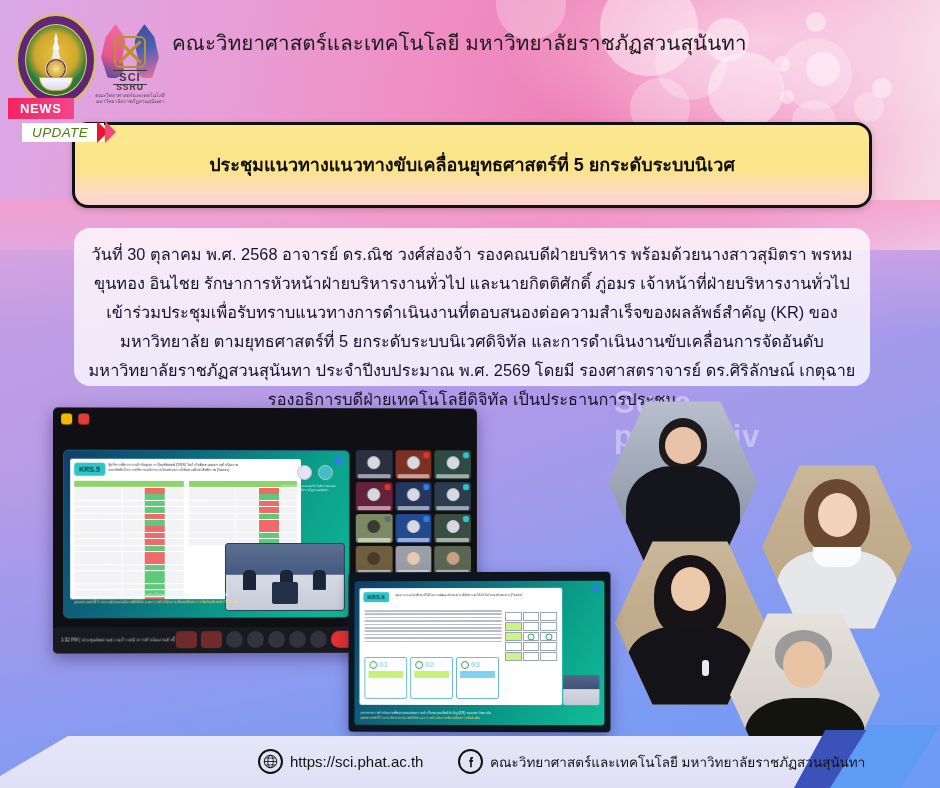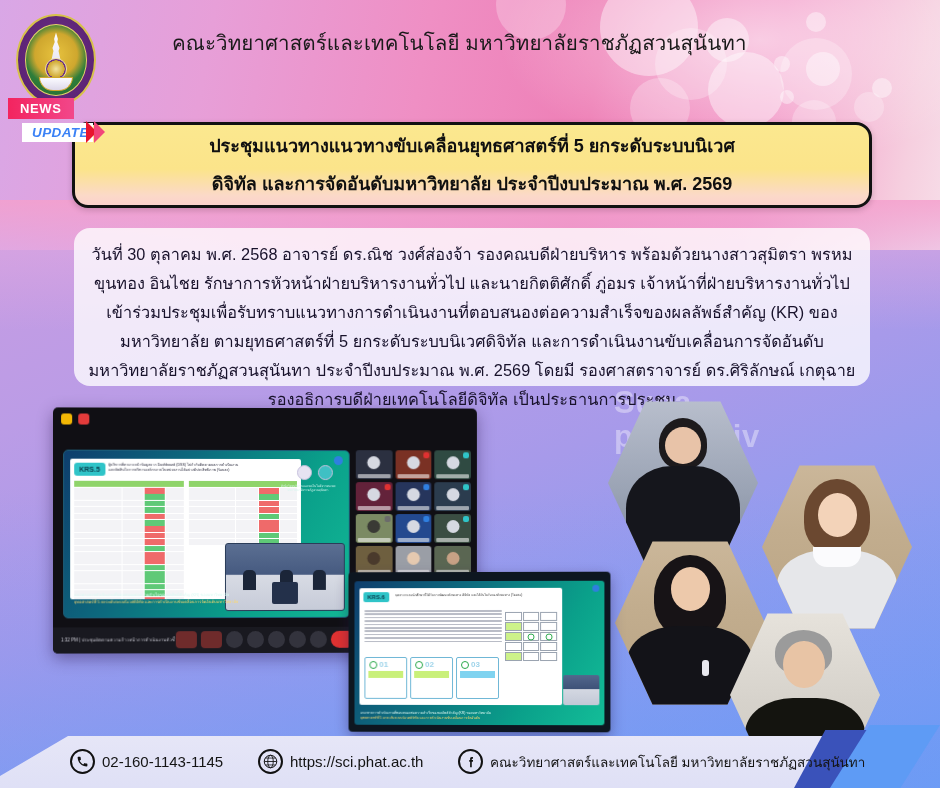--- a/index.html
+++ b/index.html
@@ -119,22 +119,22 @@
   
   .newsbadge { position: absolute; left: 8px; top: 98px; z-index: 9; }
   .news-tag {
     display: inline-block; padding: 3px 13px 3px 12px;
     background: linear-gradient(90deg, #f3245f 0%, #f2478a 100%);
     color: #fff; font-size: 13px; font-weight: 800; letter-spacing: 0.6px;
     font-family: "Liberation Sans", sans-serif;
   }
   .update-row { display: flex; align-items: center; margin-top: 2px; margin-left: 14px; }
   .update-tag {
-    display: inline-block; padding: 2px 4px 2px 10px;
-    background: #fff; color: #3b82f6; font-size: 13.5px; font-weight: 700;
+    display: inline-block; padding: 2px 16px 2px 10px;
+    background: #fff; color: #4d7c0f; font-size: 13.5px; font-weight: 400;
     font-style: italic; letter-spacing: 0.4px;
   }
   .chevs { display: flex; margin-left: -4px; }
   .chev {
     width: 0; height: 0; border-top: 11px solid transparent; border-bottom: 11px solid transparent;
     border-left: 11px solid #e8152e; margin-left: -3px;
   }
   .chev.c2 { border-left-color: #f2457a; }
 
   
@@ -357,38 +357,45 @@
   <div class="hdr">
 
     <div class="seal">
       <div class="ring"></div>
       <div class="inner"></div>
       <div class="pagoda"></div>
       <div class="disc"></div>
       <div class="tray"></div>
     </div>
 
+    <div class="scilogo">
+      <div class="flameL"></div>
+      <div class="flameR"></div>
+      <div class="atom"></div>
+      <div class="sci">SCI</div>
+      <div class="ssru">SSRU</div>
+      <div class="subth">คณะวิทยาศาสตร์และเทคโนโลยี มหาวิทยาลัยราชภัฏสวนสุนันทา</div>
+    </div>
 
     <div class="hdr-title-th">คณะวิทยาศาสตร์และเทคโนโลยี มหาวิทยาลัยราชภัฏสวนสุนันทา</div>
   </div>
 
   <div class="newsbadge">
     <div class="news-tag">NEWS</div>
     <div class="update-row">
       <div class="update-tag">UPDATE</div>
       <div class="chevs">
         <div class="chev c1"></div>
         <div class="chev c2"></div>
       </div>
     </div>
   </div>
 
   <div class="banner">
     <div class="banner-l1">ประชุมแนวทางแนวทางขับเคลื่อนยุทธศาสตร์ที่ 5 ยกระดับระบบนิเวศ</div>
-    <div class="banner-l2">ดิจิทัล และการจัดอันดับมหาวิทยาลัย ประจำปีงบประมาณ พ.ศ. 2569</div>
   </div>
 
   <div class="bodypanel">
     <p>วันที่ 30 ตุลาคม พ.ศ. 2568 อาจารย์ ดร.ณิช วงศ์ส่องจ้า รองคณบดีฝ่ายบริหาร พร้อมด้วยนางสาวสุมิตรา พรหมขุนทอง อินไชย รักษาการหัวหน้าฝ่ายบริหารงานทั่วไป และนายกิตติศักดิ์ ภู่อมร เจ้าหน้าที่ฝ่ายบริหารงานทั่วไป เข้าร่วมประชุมเพื่อรับทราบแนวทางการดำเนินงานที่ตอบสนองต่อความสำเร็จของผลลัพธ์สำคัญ (KR) ของมหาวิทยาลัย ตามยุทธศาสตร์ที่ 5 ยกระดับระบบนิเวศดิจิทัล และการดำเนินงานขับเคลื่อนการจัดอันดับมหาวิทยาลัยราชภัฏสวนสุนันทา ประจำปีงบประมาณ พ.ศ. 2569 โดยมี รองศาสตราจารย์ ดร.ศิริลักษณ์ เกตุฉาย รองอธิการบดีฝ่ายเทคโนโลยีดิจิทัล เป็นประธานการประชุม</p>
   </div>
 
   <div class="wm">
     <div>Suna</div>
     <div>phat Univ</div>
   </div>
@@ -789,28 +796,20 @@
         <div class="l2">ยุทธศาสตร์ที่ 5 ยกระดับระบบนิเวศดิจิทัล และการดำเนินงานขับเคลื่อนการจัดอันดับ</div>
       </div>
     </div>
   </div>
 
   <div class="footer-band">
     <div class="fb-white"></div>
     <div class="fb-blue-dark"></div>
     <div class="fb-blue-light"></div>
 
-    <div class="fitem f1">
-      <div class="ficon">
-        <svg width="13" height="13" viewBox="0 0 24 24">
-            <path fill="#111" d="M6.6 10.8c1.4 2.8 3.8 5.1 6.6 6.6l2.2-2.2c.3-.3.7-.4 1-.2 1.2.4 2.4.6 3.6.6.6 0 1 .4 1 1V20c0 .6-.4 1-1 1C10.6 21 3 13.4 3 4c0-.6.4-1 1-1h3.5c.6 0 1 .4 1 1 0 1.3.2 2.5.6 3.6.1.3 0 .7-.2 1l-2.3 2.2z"></path>
-          </svg>
-      </div>
-      <div class="ftext">02-160-1143-1145</div>
-    </div>
 
     <div class="fitem f2">
       <div class="ficon">
         <svg width="15" height="15" viewBox="0 0 24 24">
           <circle cx="12" cy="12" r="10" fill="none" stroke="#111" stroke-width="1.6"></circle>
           <ellipse cx="12" cy="12" rx="4.4" ry="10" fill="none" stroke="#111" stroke-width="1.4"></ellipse>
           <line x1="2" y1="12" x2="22" y2="12" stroke="#111" stroke-width="1.4"></line>
           <line x1="4" y1="6.5" x2="20" y2="6.5" stroke="#111" stroke-width="1.2"></line>
           <line x1="4" y1="17.5" x2="20" y2="17.5" stroke="#111" stroke-width="1.2"></line>
         </svg>

